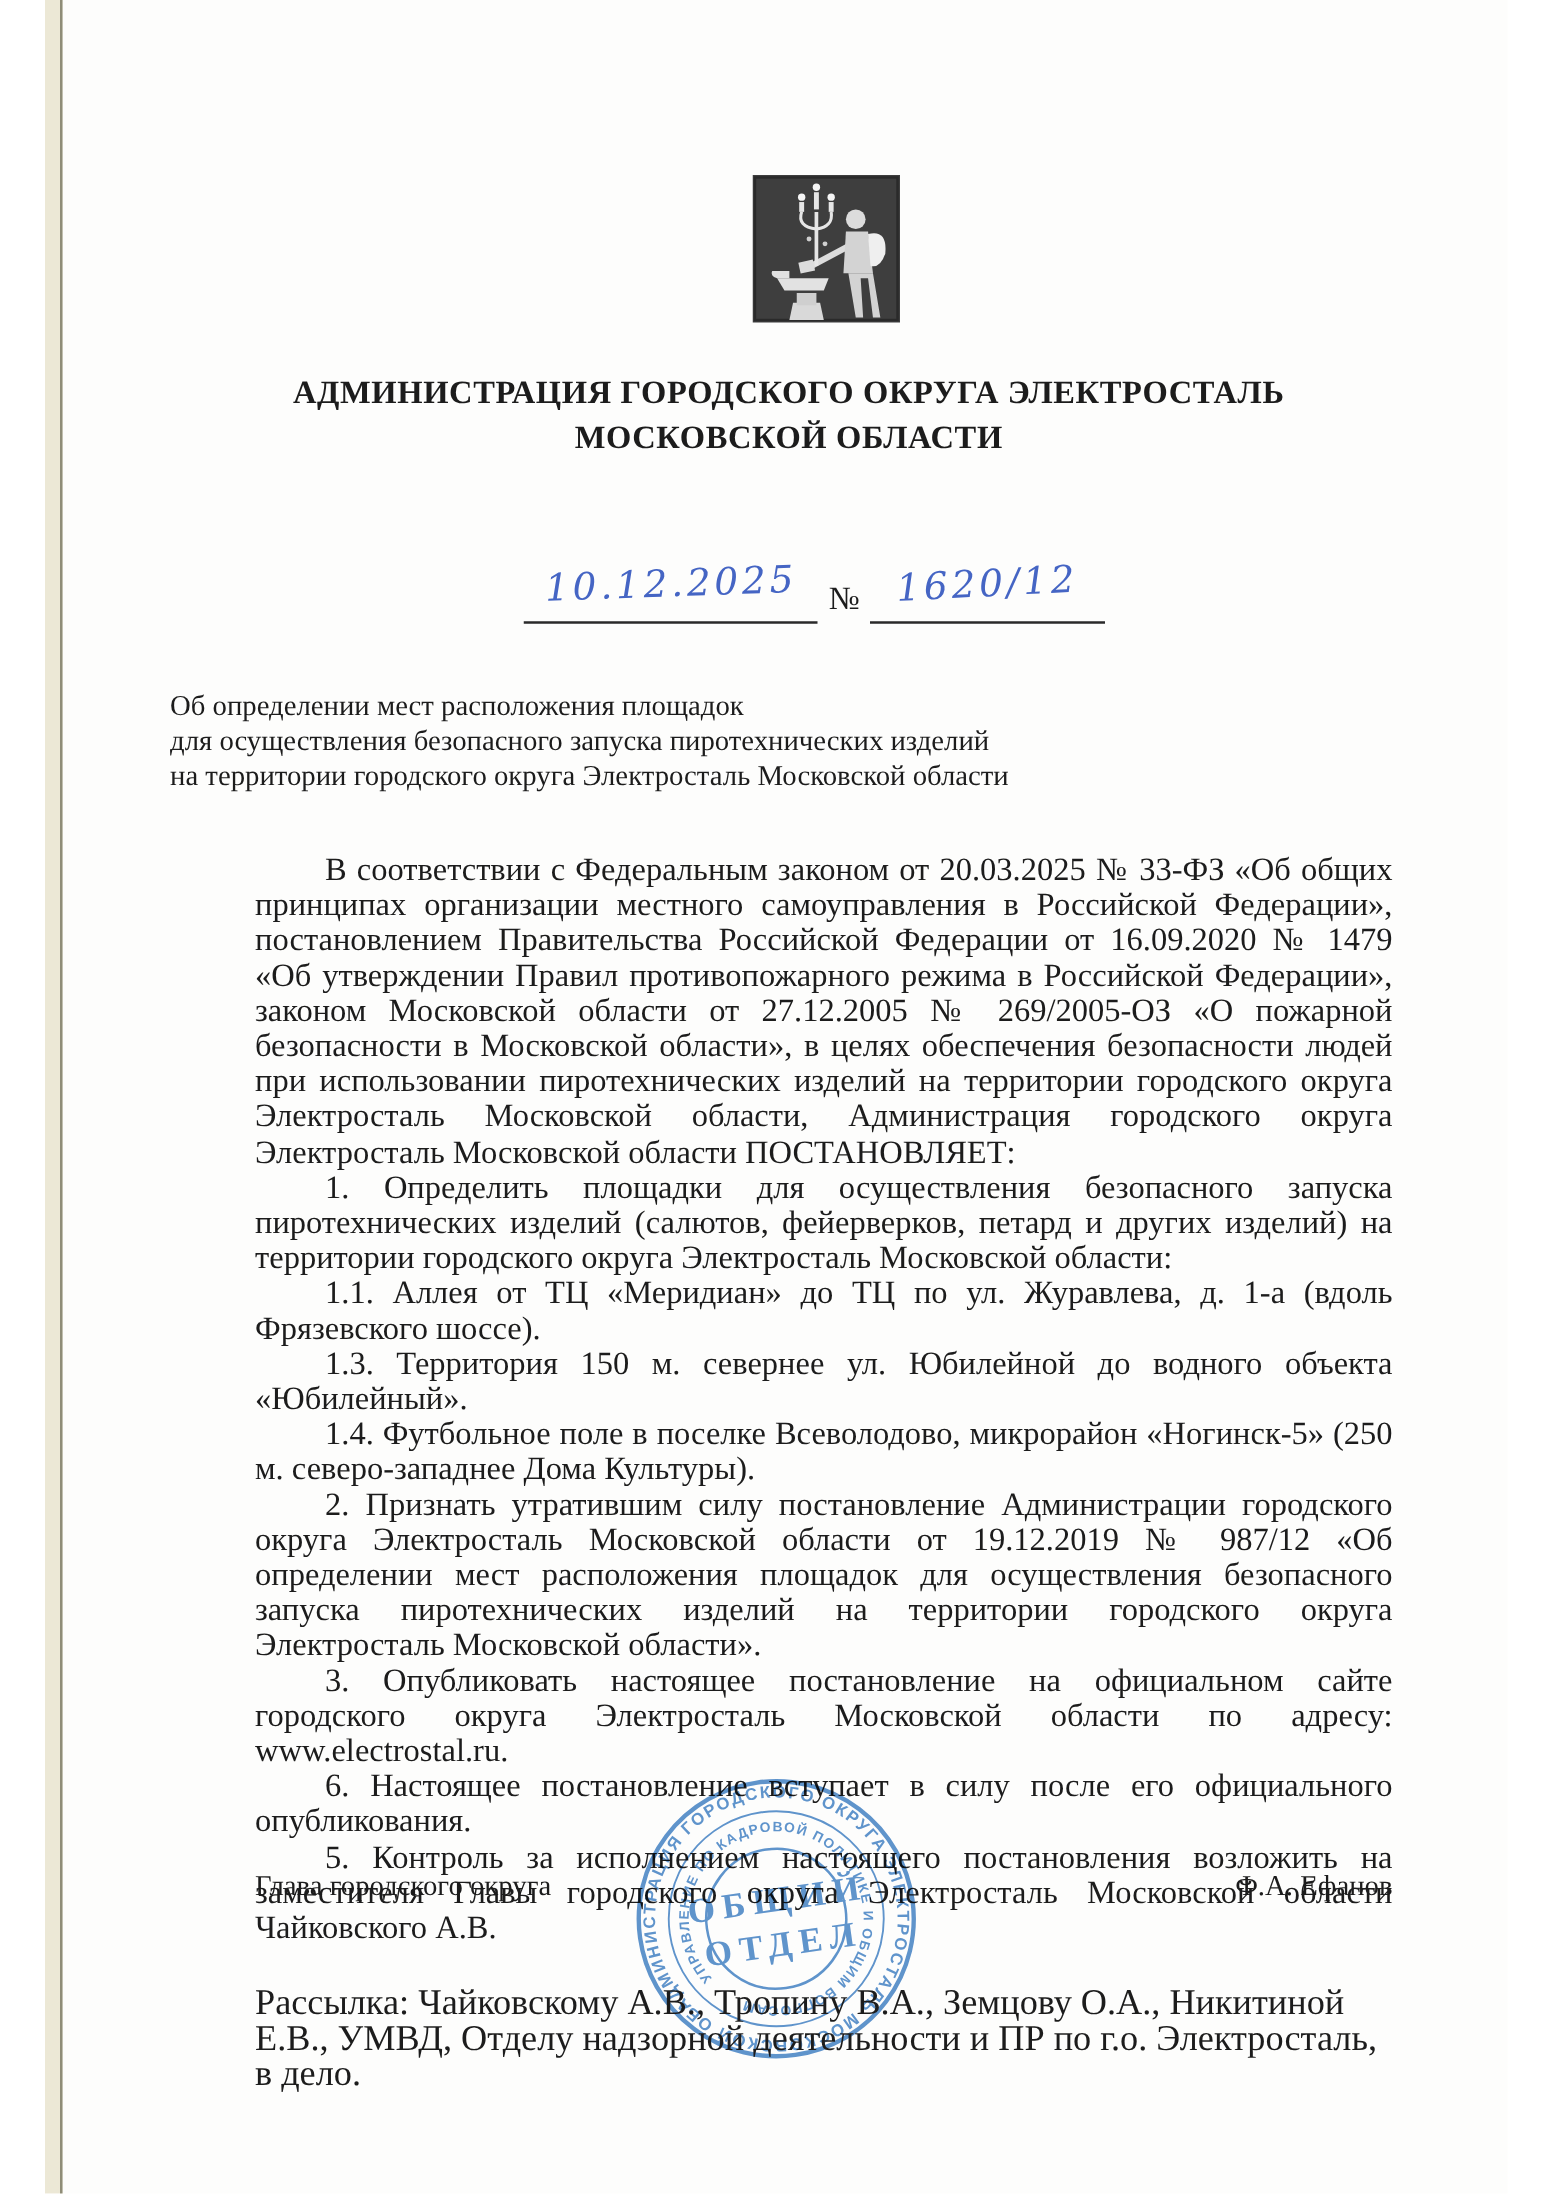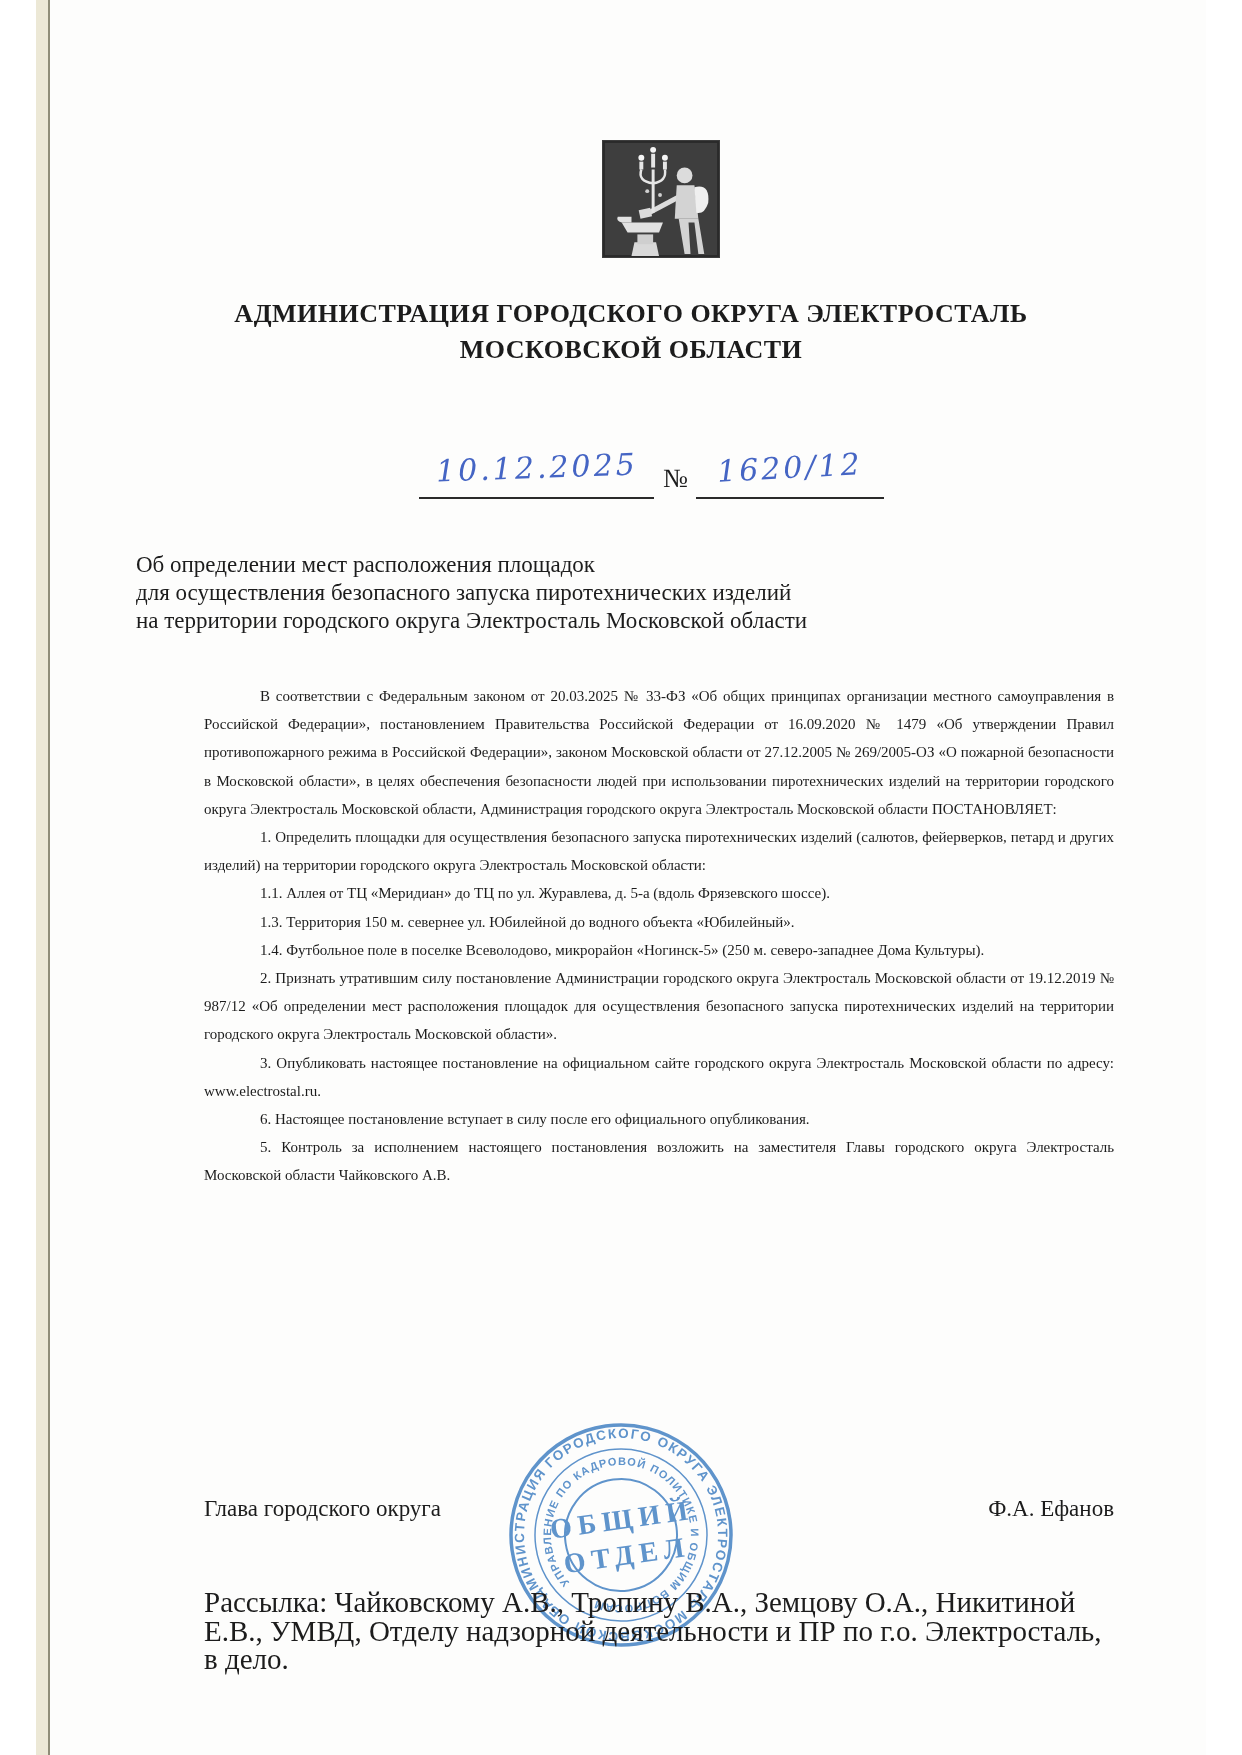--- a/index.html
+++ b/index.html
@@ -52,21 +52,21 @@
   }
   .num-slot .hand{display:inline-block;transform:rotate(-3deg);}
   
   .doc-subject{
     position:absolute;left:100px;right:80px;top:551px;
     text-align:left;font-size:23px;line-height:28px;
   }
   
   .body-text{
     position:absolute;left:168px;top:682px;width:910px;
-    font-size:15px;line-height:28.2px;text-align:justify;
+    font-size:26px;line-height:28.2px;text-align:justify;
   }
   .body-text p{margin:0;text-indent:56px;}
   
   .sig-row{
     position:absolute;left:168px;top:1496px;width:910px;
     font-size:23px;
   }
   .sig-left{float:left;}
   .sig-right{float:right;}
   
@@ -143,21 +143,21 @@
 
   <div class="doc-subject">
     <div>Об определении мест расположения площадок</div>
     <div>для осуществления безопасного запуска пиротехнических изделий</div>
     <div>на территории городского округа Электросталь Московской области</div>
   </div>
 
   <div class="body-text">
     <p>В соответствии с Федеральным законом от 20.03.2025 № 33-ФЗ «Об общих принципах организации местного самоуправления в Российской Федерации», постановлением Правительства Российской Федерации от 16.09.2020 № 1479 «Об утверждении Правил противопожарного режима в Российской Федерации», законом Московской области от 27.12.2005 № 269/2005-ОЗ «О пожарной безопасности в Московской области», в целях обеспечения безопасности людей при использовании пиротехнических изделий на территории городского округа Электросталь Московской области, Администрация городского округа Электросталь Московской области ПОСТАНОВЛЯЕТ:</p>
     <p>1. Определить площадки для осуществления безопасного запуска пиротехнических изделий (салютов, фейерверков, петард и других изделий) на территории городского округа Электросталь Московской области:</p>
-    <p>1.1. Аллея от ТЦ «Меридиан» до ТЦ по ул. Журавлева, д. 5-а (вдоль Фрязевского шоссе).</p>
+    <p>1.1. Аллея от ТЦ «Меридиан» до ТЦ по ул. Журавлева, д. 1-а (вдоль Фрязевского шоссе).</p>
     <p>1.3. Территория 150 м. севернее ул. Юбилейной до водного объекта «Юбилейный».</p>
     <p>1.4. Футбольное поле в поселке Всеволодово, микрорайон «Ногинск-5» (250 м. северо-западнее Дома Культуры).</p>
     <p>2. Признать утратившим силу постановление Администрации городского округа Электросталь Московской области от 19.12.2019 № 987/12 «Об определении мест расположения площадок для осуществления безопасного запуска пиротехнических изделий на территории городского округа Электросталь Московской области».</p>
     <p>3. Опубликовать настоящее постановление на официальном сайте городского округа Электросталь Московской области по адресу: www.electrostal.ru.</p>
     <p>6. Настоящее постановление вступает в силу после его официального опубликования.</p>
     <p>5. Контроль за исполнением настоящего постановления возложить на заместителя Главы городского округа Электросталь Московской области Чайковского А.В.</p>
   </div>
 
   <div class="sig-row">
     <span class="sig-left">Глава городского округа</span>

